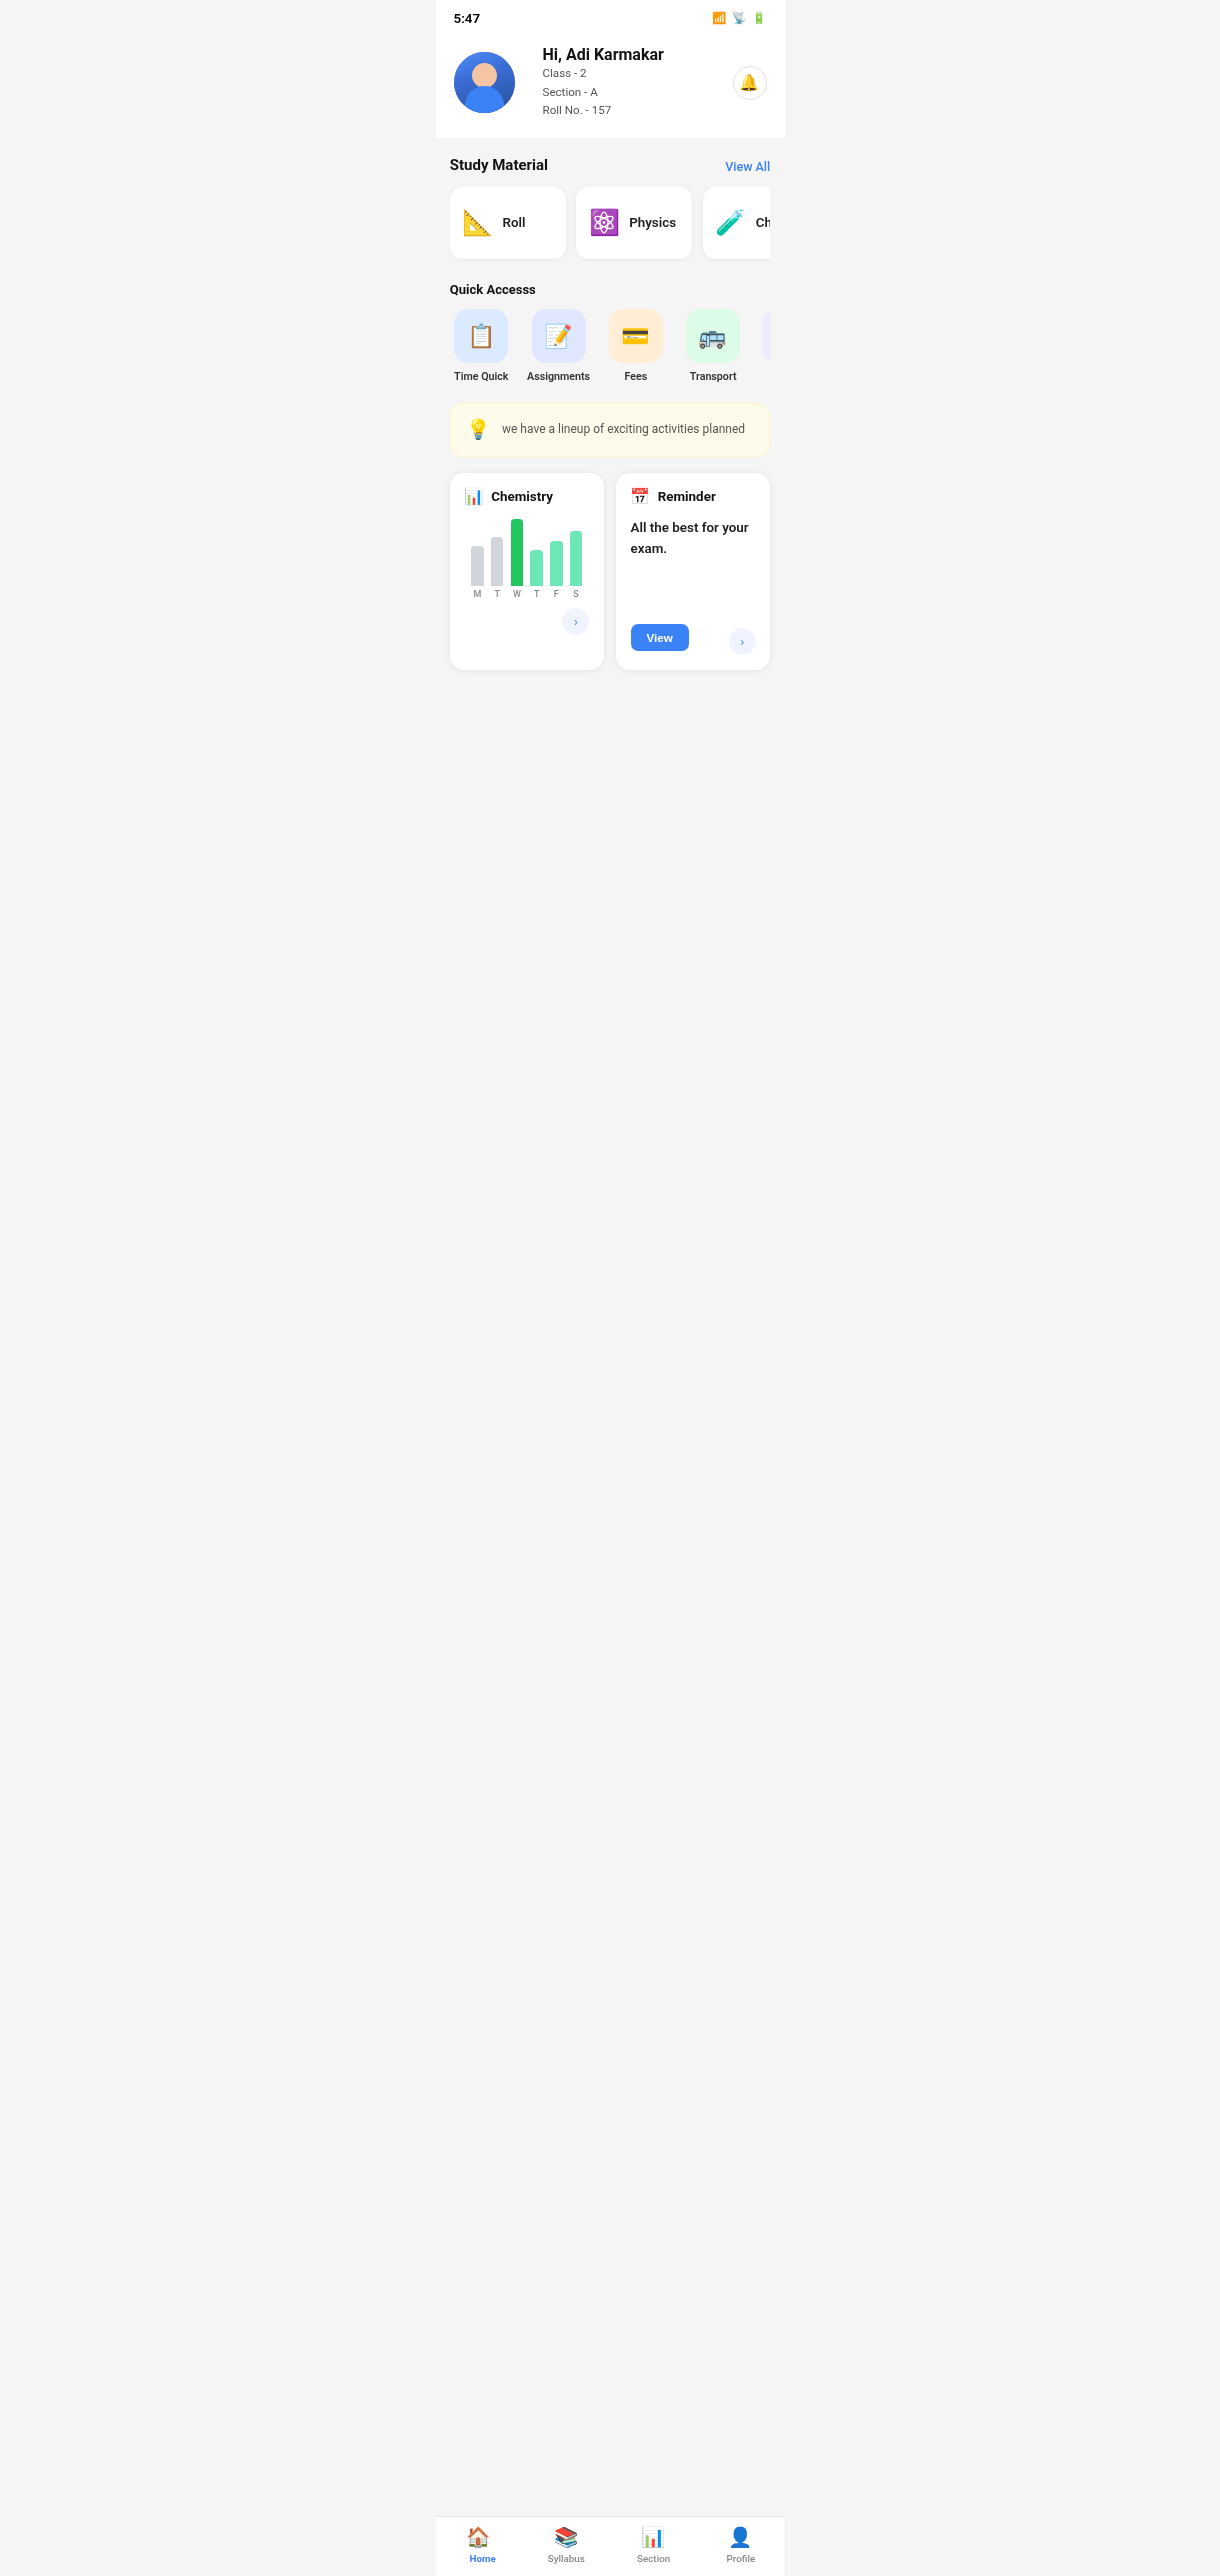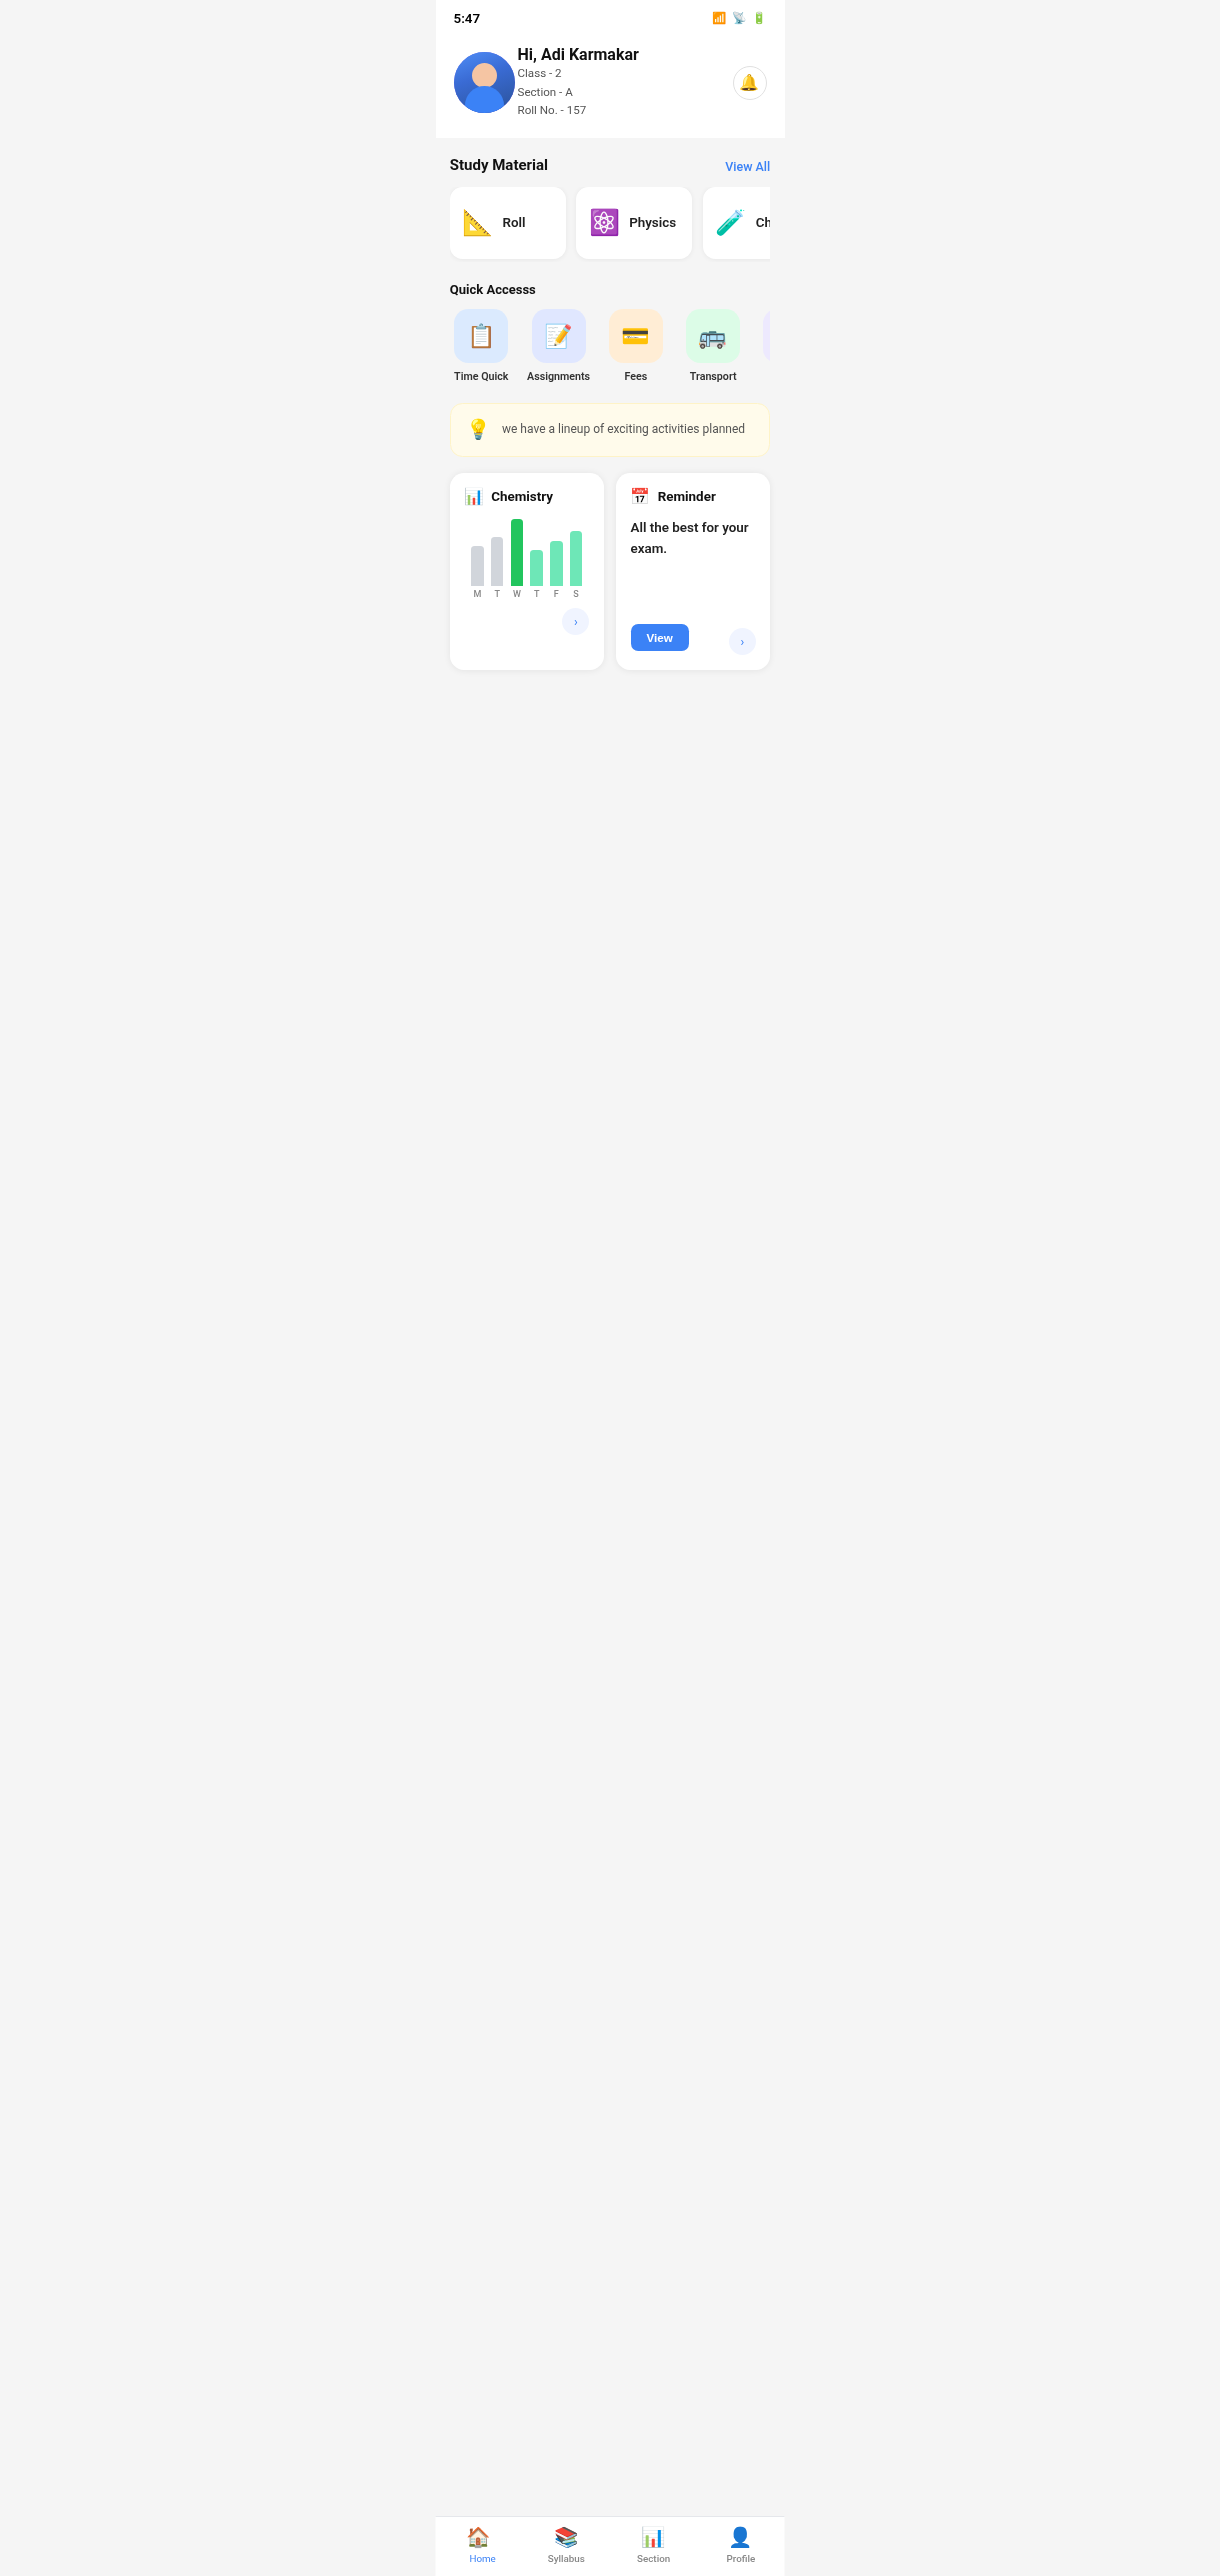--- a/index.html
+++ b/index.html
@@ -38,21 +38,21 @@
     .header {
       background: white;
       padding: 14.3px 18px 18px;
       display: flex;
       align-items: center;
       justify-content: space-between;
     }
     .header-left {
       display: flex;
       align-items: center;
-      gap: 3px;
+      gap: 28px;
     }
     .avatar {
       width: 61px;
       height: 61px;
       border-radius: 50%;
       background: linear-gradient(135deg, #6366f1, #8b5cf6);
       overflow: hidden;
       display: flex;
       align-items: center;
       justify-content: center;
@@ -371,21 +371,21 @@
       cursor: pointer;
       min-width: 63px;
     }
     .nav-icon { font-size: 19.7px; }
     .nav-label {
       font-size: 9.8px;
       color: #888;
       font-weight: 500;
     }
     .nav-item.active .nav-icon { color: #3b82f6; }
-    .nav-item.active .nav-label { color: #3b82f6; font-weight: 400; margin-left: 7px; }
+    .nav-item.active .nav-label { color: #3b82f6; font-weight: 700; margin-left: 7px; }
   </style>
 </head>
 <body>
 
 <div class="status-bar">
   <span class="status-time">5:47</span>
   <div class="status-icons">
     <span>📶</span>
     <span>📡</span>
     <span>🔋</span>

